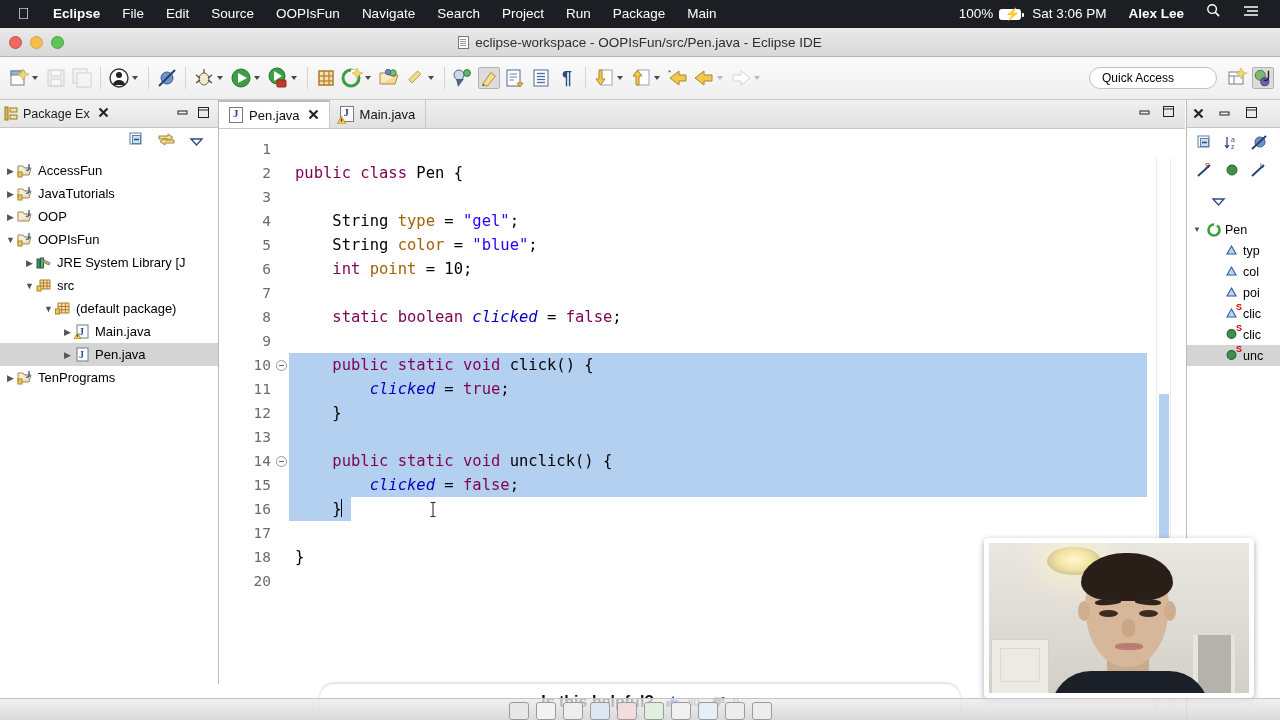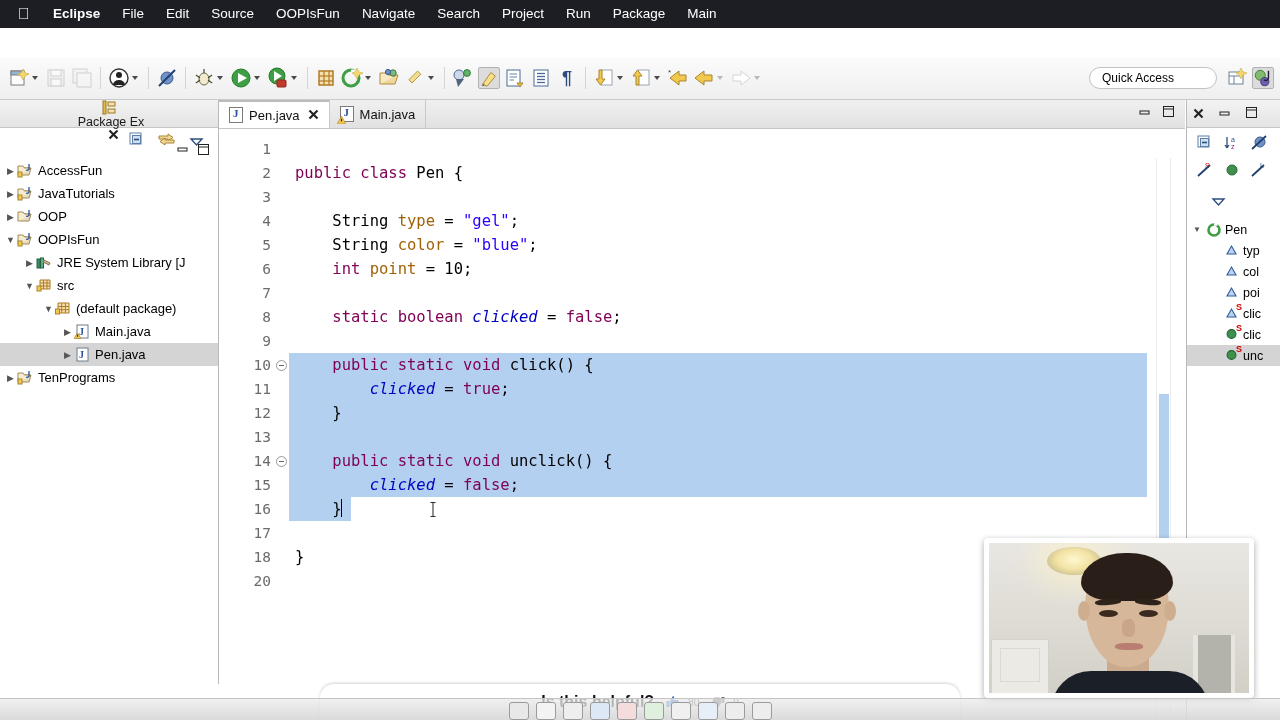--- a/index.html
+++ b/index.html
@@ -93,21 +93,21 @@
   .persp { display: flex; align-items: center; gap: 3px; margin-left: 10px; }
 
   
   .pkg {
     position: absolute; left: 0; top: 100px; width: 219px; height: 620px;
     background: #fff; border-right: 1px solid #b9b9b9;
   }
   .view-tabbar {
     height: 28px; background: linear-gradient(#f3f3f3, #e4e4e4);
     border-bottom: 1px solid #c6c6c6; display: flex; align-items: center;
-    padding: 0 4px; font-size: 12.5px; color: #1a1a1a; flex-direction: column;
+    padding: 0 4px; font-size: 12.5px; color: #1a1a1a;
   }
   .view-tabbar .tlabel { font-weight: 500; margin-left: 4px; }
   .vt-ico { width: 15px; height: 15px; display:inline-block; position: relative; }
   .tb-right { margin-left: auto; display: flex; gap: 8px; align-items: center; padding-right: 4px; }
   .pkg-toolrow {
     height: 27px; display: flex; align-items: center; justify-content: flex-end;
     gap: 14px; padding-right: 14px; background: #fff;
   }
   .tree { padding-top: 4px; font-size: 13px; color: #000; }
   .trow {
@@ -309,22 +309,55 @@
     <span class="mi">Edit</span>
     <span class="mi">Source</span>
     <span class="mi">OOPIsFun</span>
     <span class="mi">Navigate</span>
     <span class="mi">Search</span>
     <span class="mi">Project</span>
     <span class="mi">Run</span>
     <span class="mi">Package</span>
     <span class="mi">Main</span>
     <span class="spacer"></span>
+    <span class="right">
+      <span class="mi" style="padding-right:2px">100%</span>
+      <span class="battery">
+          <span class="bolt">⚡</span>
+        </span>
+      <span class="mi">Sat 3:06 PM</span>
+      <span class="mi bold">Alex Lee</span>
+      <span class="mi">
+        <svg width="15" height="15" viewBox="0 0 16 16">
+            <circle cx="6.5" cy="6.5" r="4.6" fill="none" stroke="#fff" stroke-width="1.5"></circle>
+            <line x1="10" y1="10" x2="14" y2="14" stroke="#fff" stroke-width="1.6"></line>
+          </svg>
+      </span>
+      <span class="mi">
+        <svg width="16" height="14" viewBox="0 0 16 14">
+            <g stroke="#fff" stroke-width="1.5">
+              <line x1="1" y1="3" x2="15" y2="3"></line>
+              <line x1="4" y1="7" x2="15" y2="7"></line>
+              <line x1="1" y1="11" x2="15" y2="11"></line>
+            </g>
+          </svg>
+      </span>
+    </span>
   </div>
 
+  <div class="winbar">
+    <div class="traffic">
+      <span class="dot r"></span>
+      <span class="dot y"></span>
+      <span class="dot g"></span>
+    </div>
+    <div class="wintitle">
+      <span class="docicon"></span><span>eclipse-workspace - OOPIsFun/src/Pen.java - Eclipse IDE</span>
+    </div>
+  </div>
 
   <div class="toolbar">
 
     <span class="tb-item">
       <span class="tb-ico">
         <svg width="22" height="22" viewBox="0 0 22 22">
             <rect x="3" y="4" width="13" height="14" fill="#fdfdfd" stroke="#7c7c7c"></rect>
             <rect x="3" y="4" width="13" height="4" fill="#8fb8d8" stroke="#7c7c7c"></rect>
             <polygon points="15,2 17,6 21,7 17,9 15,13 13,9 9,7 13,6" fill="#f5d76e" stroke="#c0a53e" stroke-width=".6"></polygon>
           </svg>

